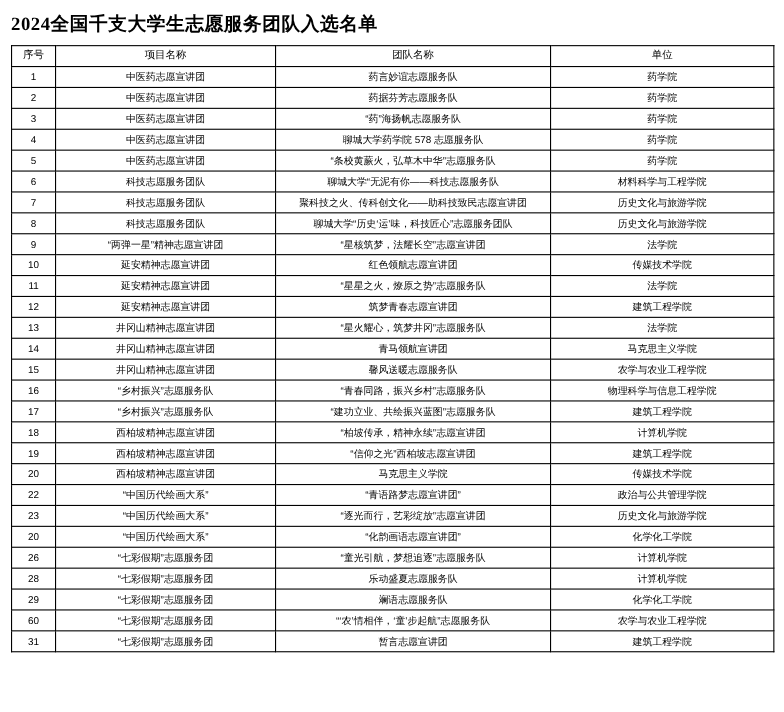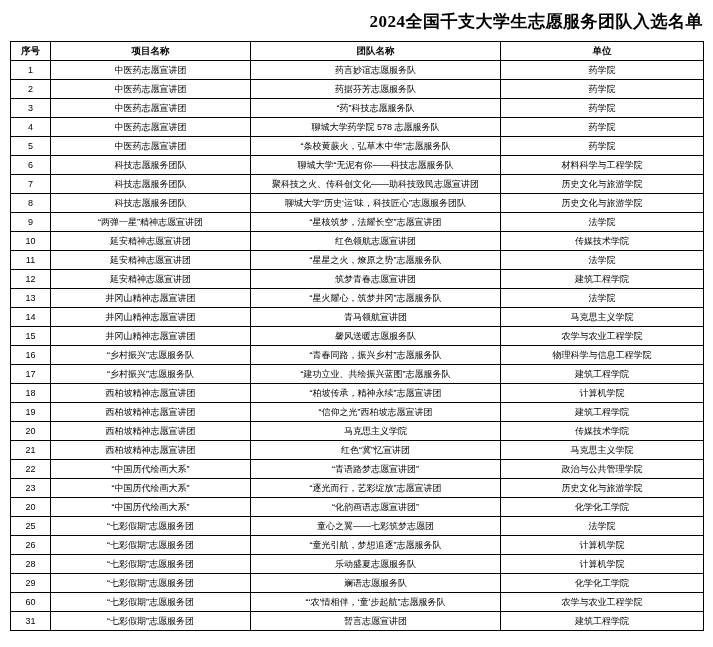--- a/index.html
+++ b/index.html
@@ -13,21 +13,21 @@
     font-family: "Liberation Sans", "DejaVu Sans", sans-serif;
     color: #000000;
     overflow: hidden;
   }
   .page {
     width: 713px;
     box-sizing: border-box;
     padding: 6px 10px 0 10px;
   }
   .doc-title {
-    text-align: right;
+    text-align: left;
     font-size: 17px;
     font-weight: bold;
     letter-spacing: 0.5px;
     margin: 4px 0 8px 0;
     font-family: "Liberation Serif", "DejaVu Serif", serif;
   }
   table.roster {
     width: 693px;
     border-collapse: collapse;
     table-layout: fixed;
@@ -37,21 +37,21 @@
     border: 1px solid #000000;
     padding: 0;
     height: 18px;
     line-height: 18px;
     text-align: center;
     vertical-align: middle;
     white-space: nowrap;
     overflow: hidden;
   }
   table.roster th {
-    font-weight: bold;
+    font-weight: normal;
     font-size: 9.5px;
   }
   col.c-index { width: 40px; }
   col.c-project { width: 200px; }
   col.c-team { width: 250px; }
   col.c-unit { width: 203px; }
   td.index-cell { font-size: 9px; }
   td.project-cell, td.team-cell, td.unit-cell { font-size: 9px; }
 </style>
 </head>
@@ -83,21 +83,21 @@
         </tr>
         <tr>
           <td class="index-cell">2</td>
           <td class="project-cell">中医药志愿宣讲团</td>
           <td class="team-cell">药据芬芳志愿服务队</td>
           <td class="unit-cell">药学院</td>
         </tr>
         <tr>
           <td class="index-cell">3</td>
           <td class="project-cell">中医药志愿宣讲团</td>
-          <td class="team-cell">“药”科技志愿服务队</td>
+          <td class="team-cell">“药”海扬帆志愿服务队</td>
           <td class="unit-cell">药学院</td>
         </tr>
         <tr>
           <td class="index-cell">4</td>
           <td class="project-cell">中医药志愿宣讲团</td>
           <td class="team-cell">聊城大学药学院 578 志愿服务队</td>
           <td class="unit-cell">药学院</td>
         </tr>
         <tr>
           <td class="index-cell">5</td>
@@ -189,48 +189,36 @@
           <td class="team-cell">“信仰之光”西柏坡志愿宣讲团</td>
           <td class="unit-cell">建筑工程学院</td>
         </tr>
         <tr>
           <td class="index-cell">20</td>
           <td class="project-cell">西柏坡精神志愿宣讲团</td>
           <td class="team-cell">马克思主义学院</td>
           <td class="unit-cell">传媒技术学院</td>
         </tr>
         <tr>
-          <td class="index-cell">21</td>
-          <td class="project-cell">西柏坡精神志愿宣讲团</td>
-          <td class="team-cell">红色“冀”忆宣讲团</td>
-          <td class="unit-cell">马克思主义学院</td>
-        </tr>
-        <tr>
           <td class="index-cell">22</td>
           <td class="project-cell">“中国历代绘画大系”</td>
           <td class="team-cell">“青语路梦志愿宣讲团”</td>
           <td class="unit-cell">政治与公共管理学院</td>
         </tr>
         <tr>
           <td class="index-cell">23</td>
           <td class="project-cell">“中国历代绘画大系”</td>
           <td class="team-cell">“逐光而行，艺彩绽放”志愿宣讲团</td>
           <td class="unit-cell">历史文化与旅游学院</td>
         </tr>
         <tr>
           <td class="index-cell">20</td>
           <td class="project-cell">“中国历代绘画大系”</td>
           <td class="team-cell">“化韵画语志愿宣讲团”</td>
           <td class="unit-cell">化学化工学院</td>
-        </tr>
-        <tr>
-          <td class="index-cell">25</td>
-          <td class="project-cell">“七彩假期”志愿服务团</td>
-          <td class="team-cell">童心之翼——七彩筑梦志愿团</td>
-          <td class="unit-cell">法学院</td>
         </tr>
         <tr>
           <td class="index-cell">26</td>
           <td class="project-cell">“七彩假期”志愿服务团</td>
           <td class="team-cell">“童光引航，梦想追逐”志愿服务队</td>
           <td class="unit-cell">计算机学院</td>
         </tr>
         <tr>
           <td class="index-cell">28</td>
           <td class="project-cell">“七彩假期”志愿服务团</td>

